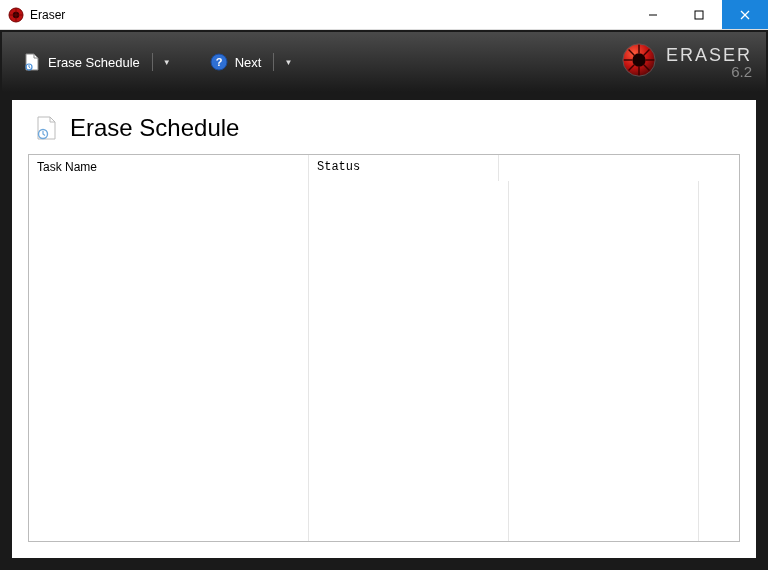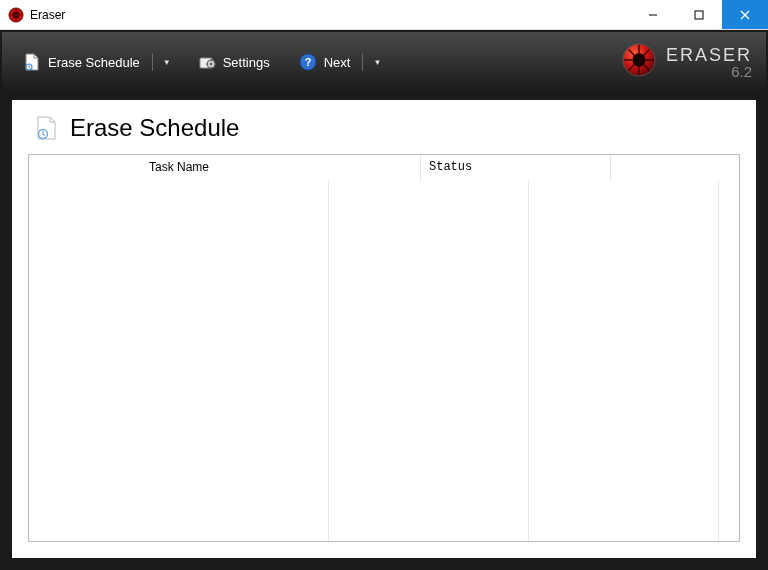--- a/index.html
+++ b/index.html
@@ -115,21 +115,20 @@
     font-size: 24px;
     font-weight: 400;
     color: #000;
   }
 
   .grid {
     flex: 1;
     border: 1px solid #bbb;
     display: flex;
     flex-direction: column;
-    align-items: center;
   }
   .grid-header {
     display: flex;
     height: 26px;
     font-size: 12px;
     color: #000;
   }
   .grid-header .col {
     border-right: 1px solid #e5e5e5;
     padding: 5px 8px;
@@ -194,36 +193,20 @@
           <path d="M7 13 v2 l1.4 1" stroke="#4a90d9" stroke-width="1" fill="none"></path>
         </svg>
       </span>
       <span>Erase Schedule</span>
     </div>
     <div class="divider"></div>
     <div class="dd-arrow">▼</div>
 
     <div style="width:8px"></div>
 
-    <div class="tb-btn">
-      <span class="tb-icon">
-        <svg viewBox="0 0 20 20" width="20" height="20">
-          <rect x="3" y="6" width="12" height="10" rx="1" fill="#eee" stroke="#888"></rect>
-          <circle cx="14" cy="12" r="4" fill="#ccc" stroke="#666"></circle>
-          <circle cx="14" cy="12" r="1.3" fill="#666"></circle>
-          <g stroke="#666" stroke-width="1.4">
-            <line x1="14" y1="7" x2="14" y2="8.5"></line>
-            <line x1="14" y1="15.5" x2="14" y2="17"></line>
-            <line x1="9" y1="12" x2="10.5" y2="12"></line>
-            <line x1="17.5" y1="12" x2="19" y2="12"></line>
-          </g>
-        </svg>
-      </span>
-      <span>Settings</span>
-    </div>
 
     <div style="width:8px"></div>
 
     <div class="tb-btn">
       <span class="tb-icon">
         <svg viewBox="0 0 20 20" width="20" height="20">
           <circle cx="10" cy="10" r="8" fill="#2e6fd4" stroke="#1a4a99"></circle>
           <text x="10" y="14" text-anchor="middle" font-size="11" font-weight="bold" fill="#fff">?</text>
         </svg>
       </span>

